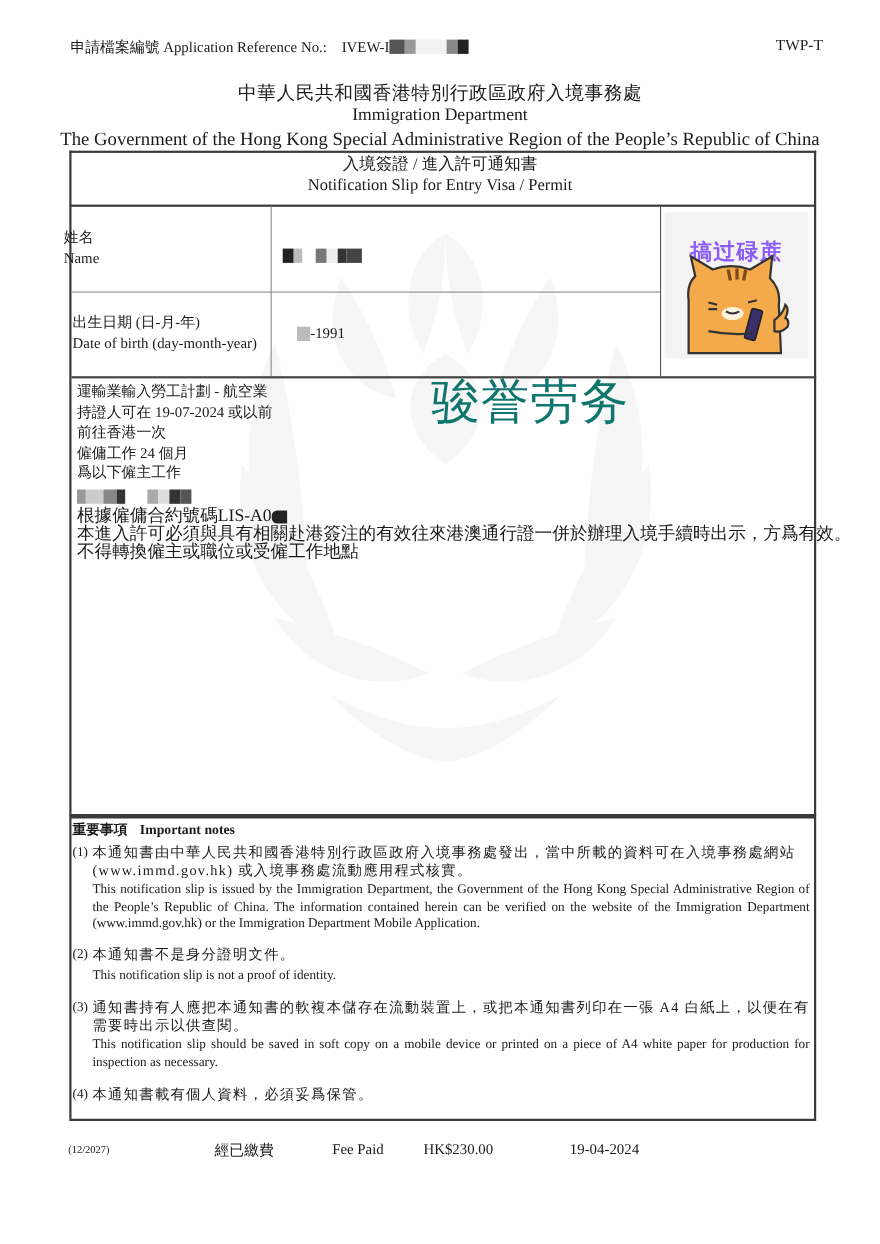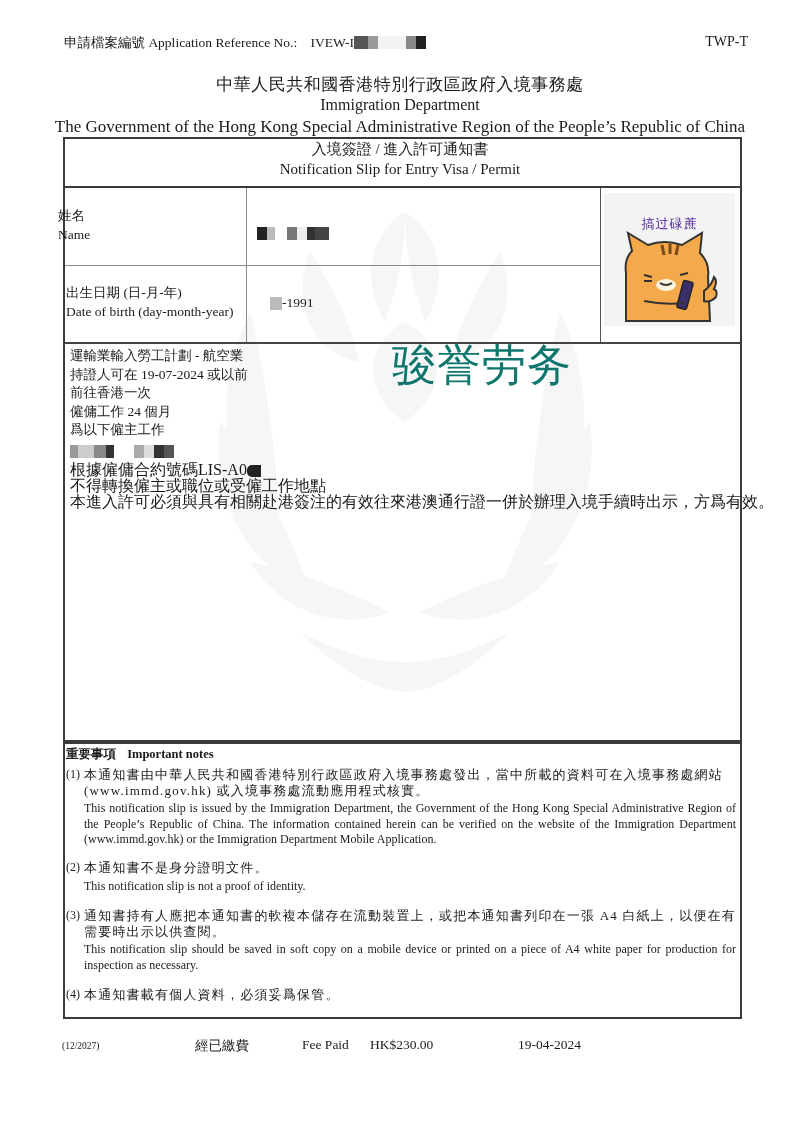--- a/index.html
+++ b/index.html
@@ -105,21 +105,21 @@
 
 <div class="abs cell-label" style="left:66px;top:283px;">
   <div>出生日期 (日-月-年)</div>
   <div>Date of birth (day-month-year)</div>
 </div>
 <div class="abs cell-label" style="left:270px;top:293px;">
   <span class="redact-block" style="width:12px;background:#bbb;"></span><span>-1991</span>
 </div>
 
 <div class="abs cat-img">
-  <div style="position:absolute;left:0;width:131px;top:22px;text-align:center;font-family:'DejaVu Sans',sans-serif;font-weight:normal;font-size:13px;color:#4c1d95;letter-spacing:1px;">搞过碌蔗</div>
+  <div style="position:absolute;left:0;width:131px;top:22px;text-align:center;font-family:'DejaVu Sans',sans-serif;font-weight:bold;font-size:20px;color:#8b5cf6;letter-spacing:1px;">搞过碌蔗</div>
   <svg width="131" height="133" viewBox="0 0 131 133" style="position:absolute;left:0;top:0;">
     <path d="M22 128 L22 80 Q20 66 28 58 L24 40 L44 52 Q60 46 78 52 L98 40 L96 60 Q106 70 104 84 L106 128 Z" fill="#f4a94a" stroke="#333" stroke-width="2"></path>
     <path d="M58 52 l2 10 M66 51 l0 10 M74 52 l-2 10" stroke="#7a4a1a" stroke-width="3"></path>
     <path d="M40 82 l8 2 M40 88 l8 0" stroke="#333" stroke-width="2"></path>
     <path d="M76 82 l8 -2" stroke="#333" stroke-width="2"></path>
     <ellipse cx="62" cy="92" rx="10" ry="6" fill="#fff4e0"></ellipse>
     <path d="M56 90 q6 4 12 0" stroke="#333" stroke-width="2" fill="none"></path>
     <rect x="76" y="88" width="10" height="28" rx="2" fill="#3b2f6b" stroke="#222" stroke-width="1.5" transform="rotate(15 81 102)"></rect>
     <path d="M40 108 q20 4 40 2" stroke="#333" stroke-width="2" fill="none"></path>
     <path d="M100 98 q8 -6 10 -14 q4 4 0 12 q4 2 2 8 q-6 6 -12 4 Z" fill="#f4a94a" stroke="#333" stroke-width="2"></path>
@@ -133,22 +133,22 @@
   <div>持證人可在 19-07-2024 或以前</div>
   <div>前往香港一次</div>
   <div>僱傭工作 24 個月</div>
   <div>爲以下僱主工作</div>
   <div style="margin-top:2px;">
     <span class="redact-block" style="width:8px;background:#999;"></span><span class="redact-block" style="width:16px;background:#ccc;"></span><span class="redact-block" style="width:12px;background:#888;"></span><span class="redact-block" style="width:8px;background:#333;"></span><span class="redact-block" style="width:20px;background:#fff;"></span><span class="redact-block" style="width:10px;background:#aaa;"></span><span class="redact-block" style="width:10px;background:#ddd;"></span><span class="redact-block" style="width:10px;background:#333;"></span><span class="redact-block" style="width:10px;background:#555;"></span>
   </div>
 </div>
 <div class="abs content-text2">
   <div><span>根據僱傭合約號碼LIS-A0</span><span class="redact-block" style="width:14px;height:12px;background:#222;border-radius:5px 0 0 5px;"></span></div>
+  <div>本進入許可必須與具有相關赴港簽注的有效往來港澳通行證一併於辦理入境手續時出示，方爲有效。</div>
   <div>不得轉換僱主或職位或受僱工作地點</div>
-  <div>本進入許可必須與具有相關赴港簽注的有效往來港澳通行證一併於辦理入境手續時出示，方爲有效。</div>
 </div>
 
 <div class="abs box notes-box"></div>
 <div class="abs notes-title">
   <span>重要事項</span>
   <span style="margin-left:8px;">Important notes</span>
 </div>
 
 <div class="abs note" style="top:767px;">
   <span class="num">(1)</span>
@@ -177,14 +177,14 @@
 <div class="abs note" style="top:987px;">
   <span class="num">(4)</span>
   <div class="body">
     <div class="zh">本通知書載有個人資料，必須妥爲保管。</div>
   </div>
 </div>
 
 <div class="abs footer-code">(12/2027)</div>
 <div class="abs footer" style="left:195px;">經已繳費</div>
 <div class="abs footer" style="left:302px;">Fee Paid</div>
-<div class="abs footer" style="left:370px;">HK$230.00</div>
+<div class="abs footer" style="left:385px;">HK$230.00</div>
 <div class="abs footer" style="left:518px;">19-04-2024</div>
 
 </body></html>

